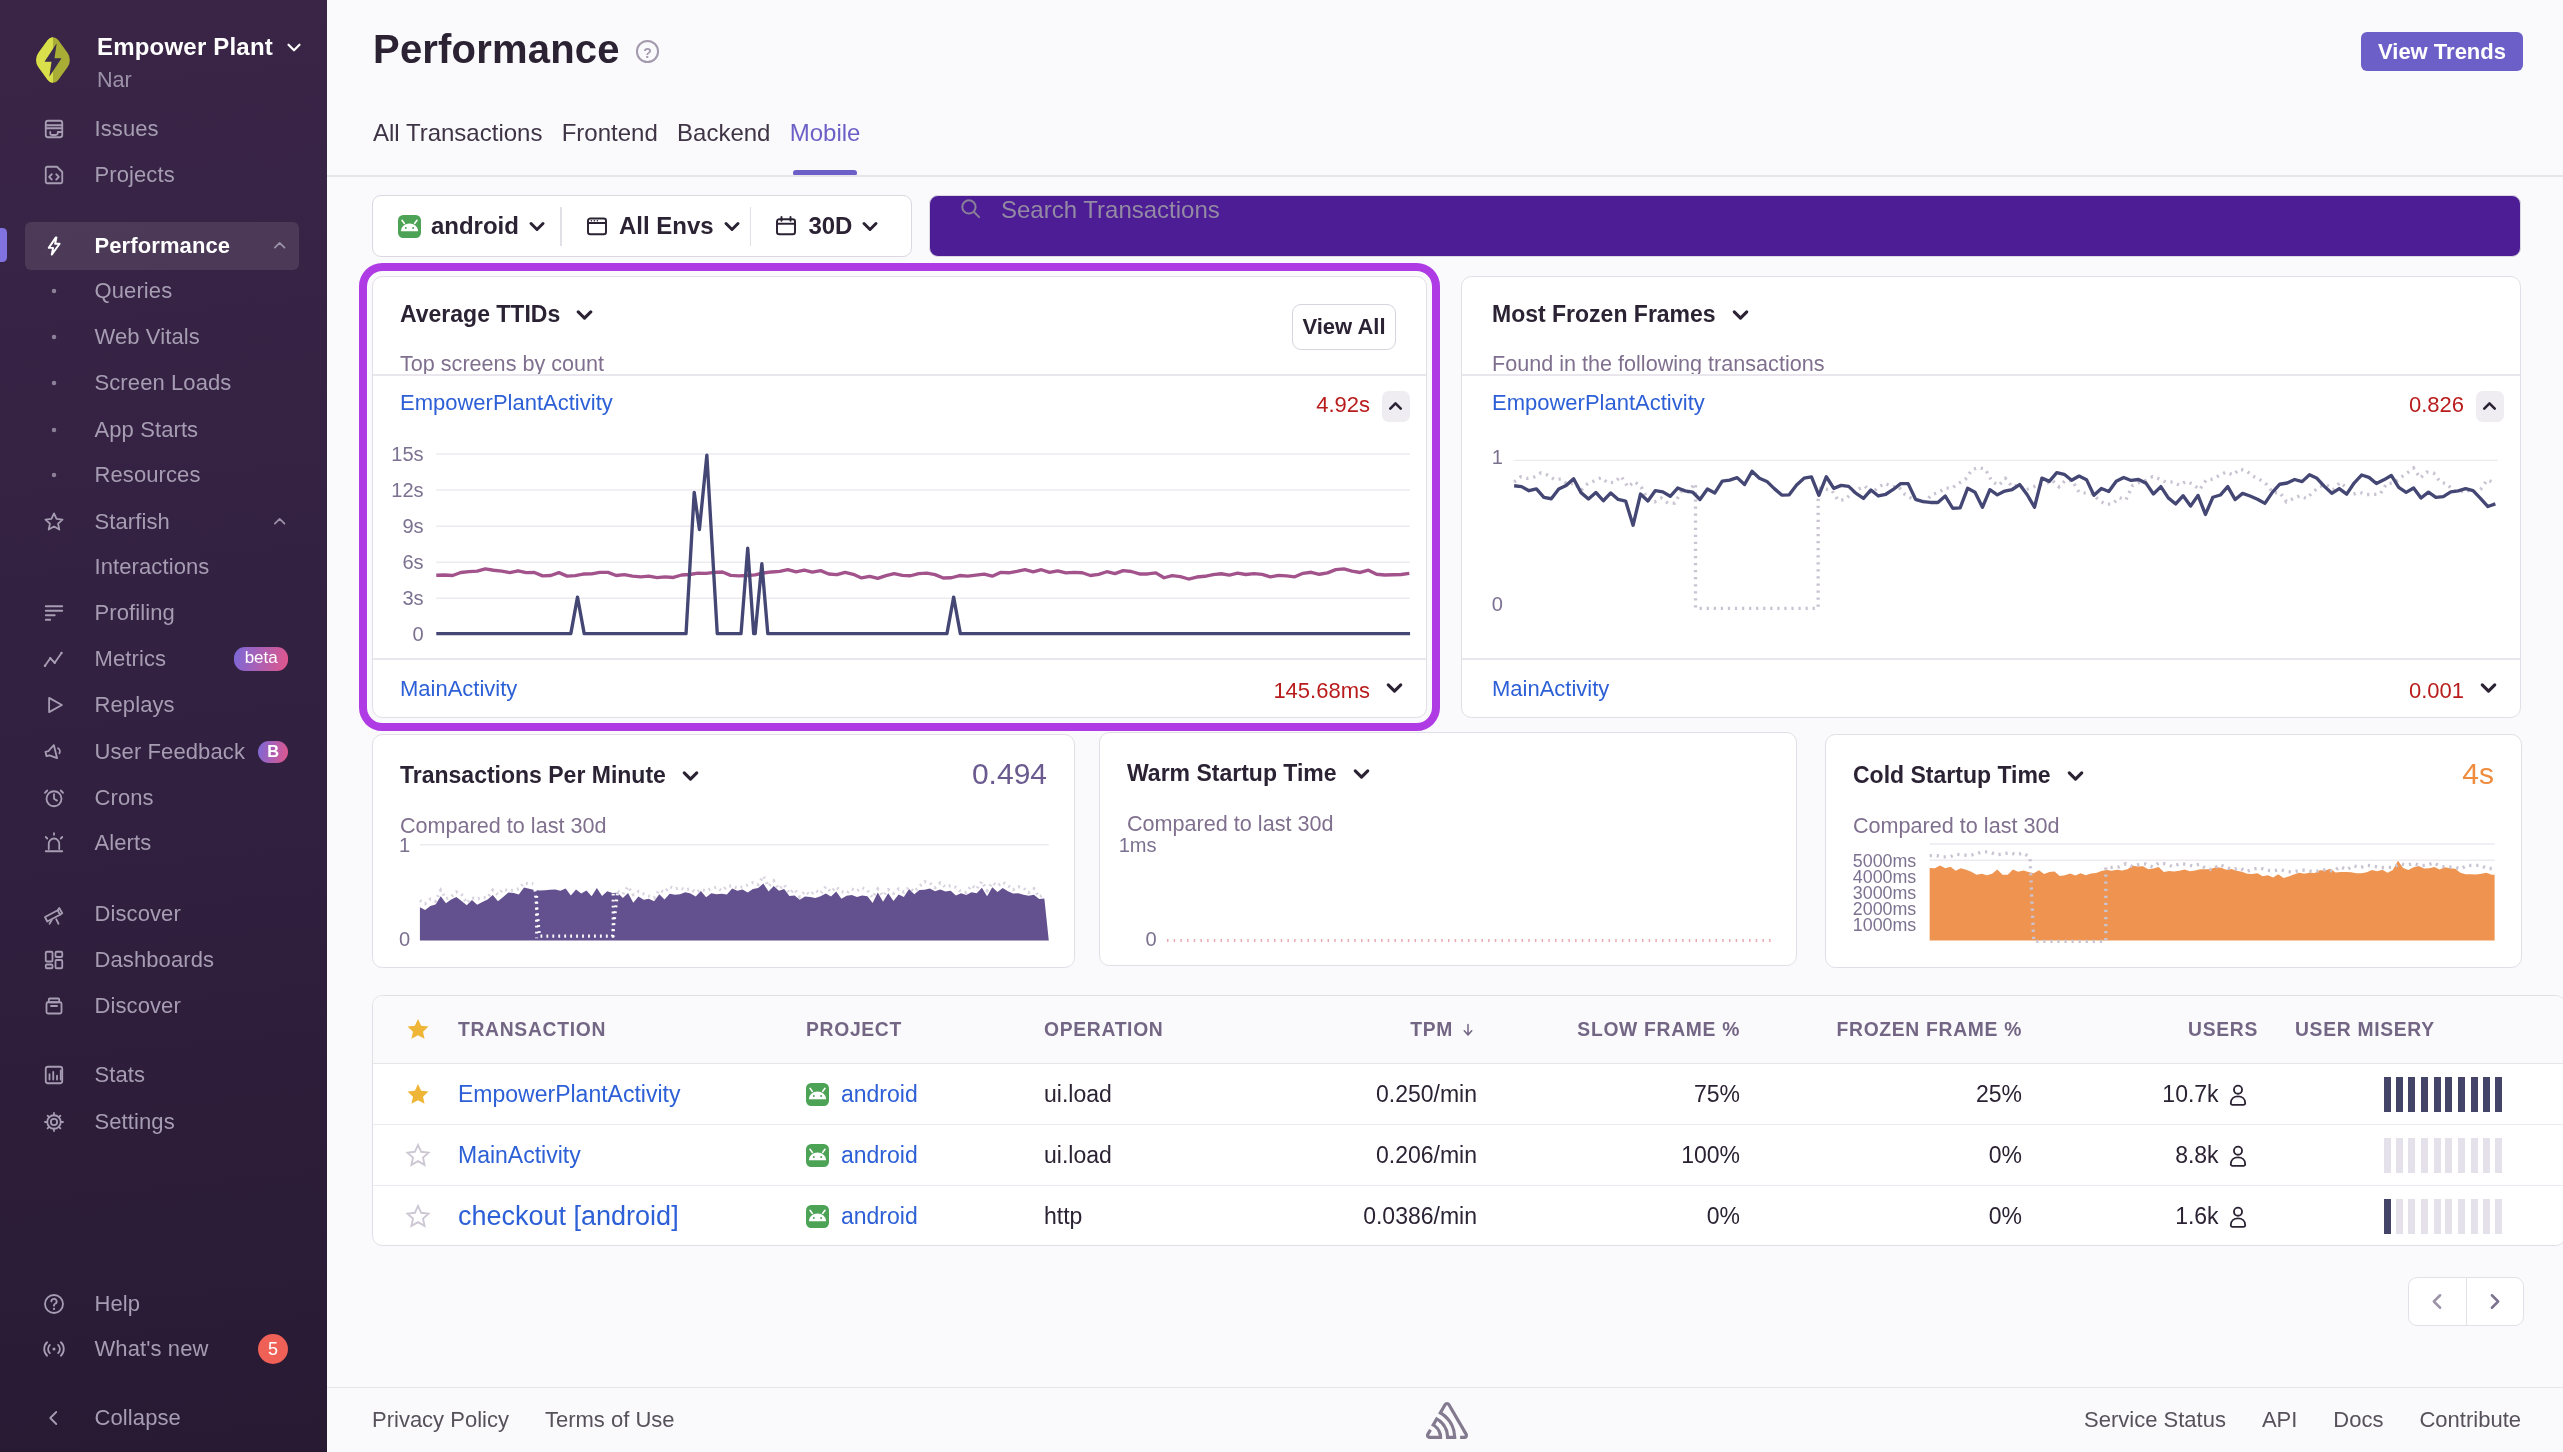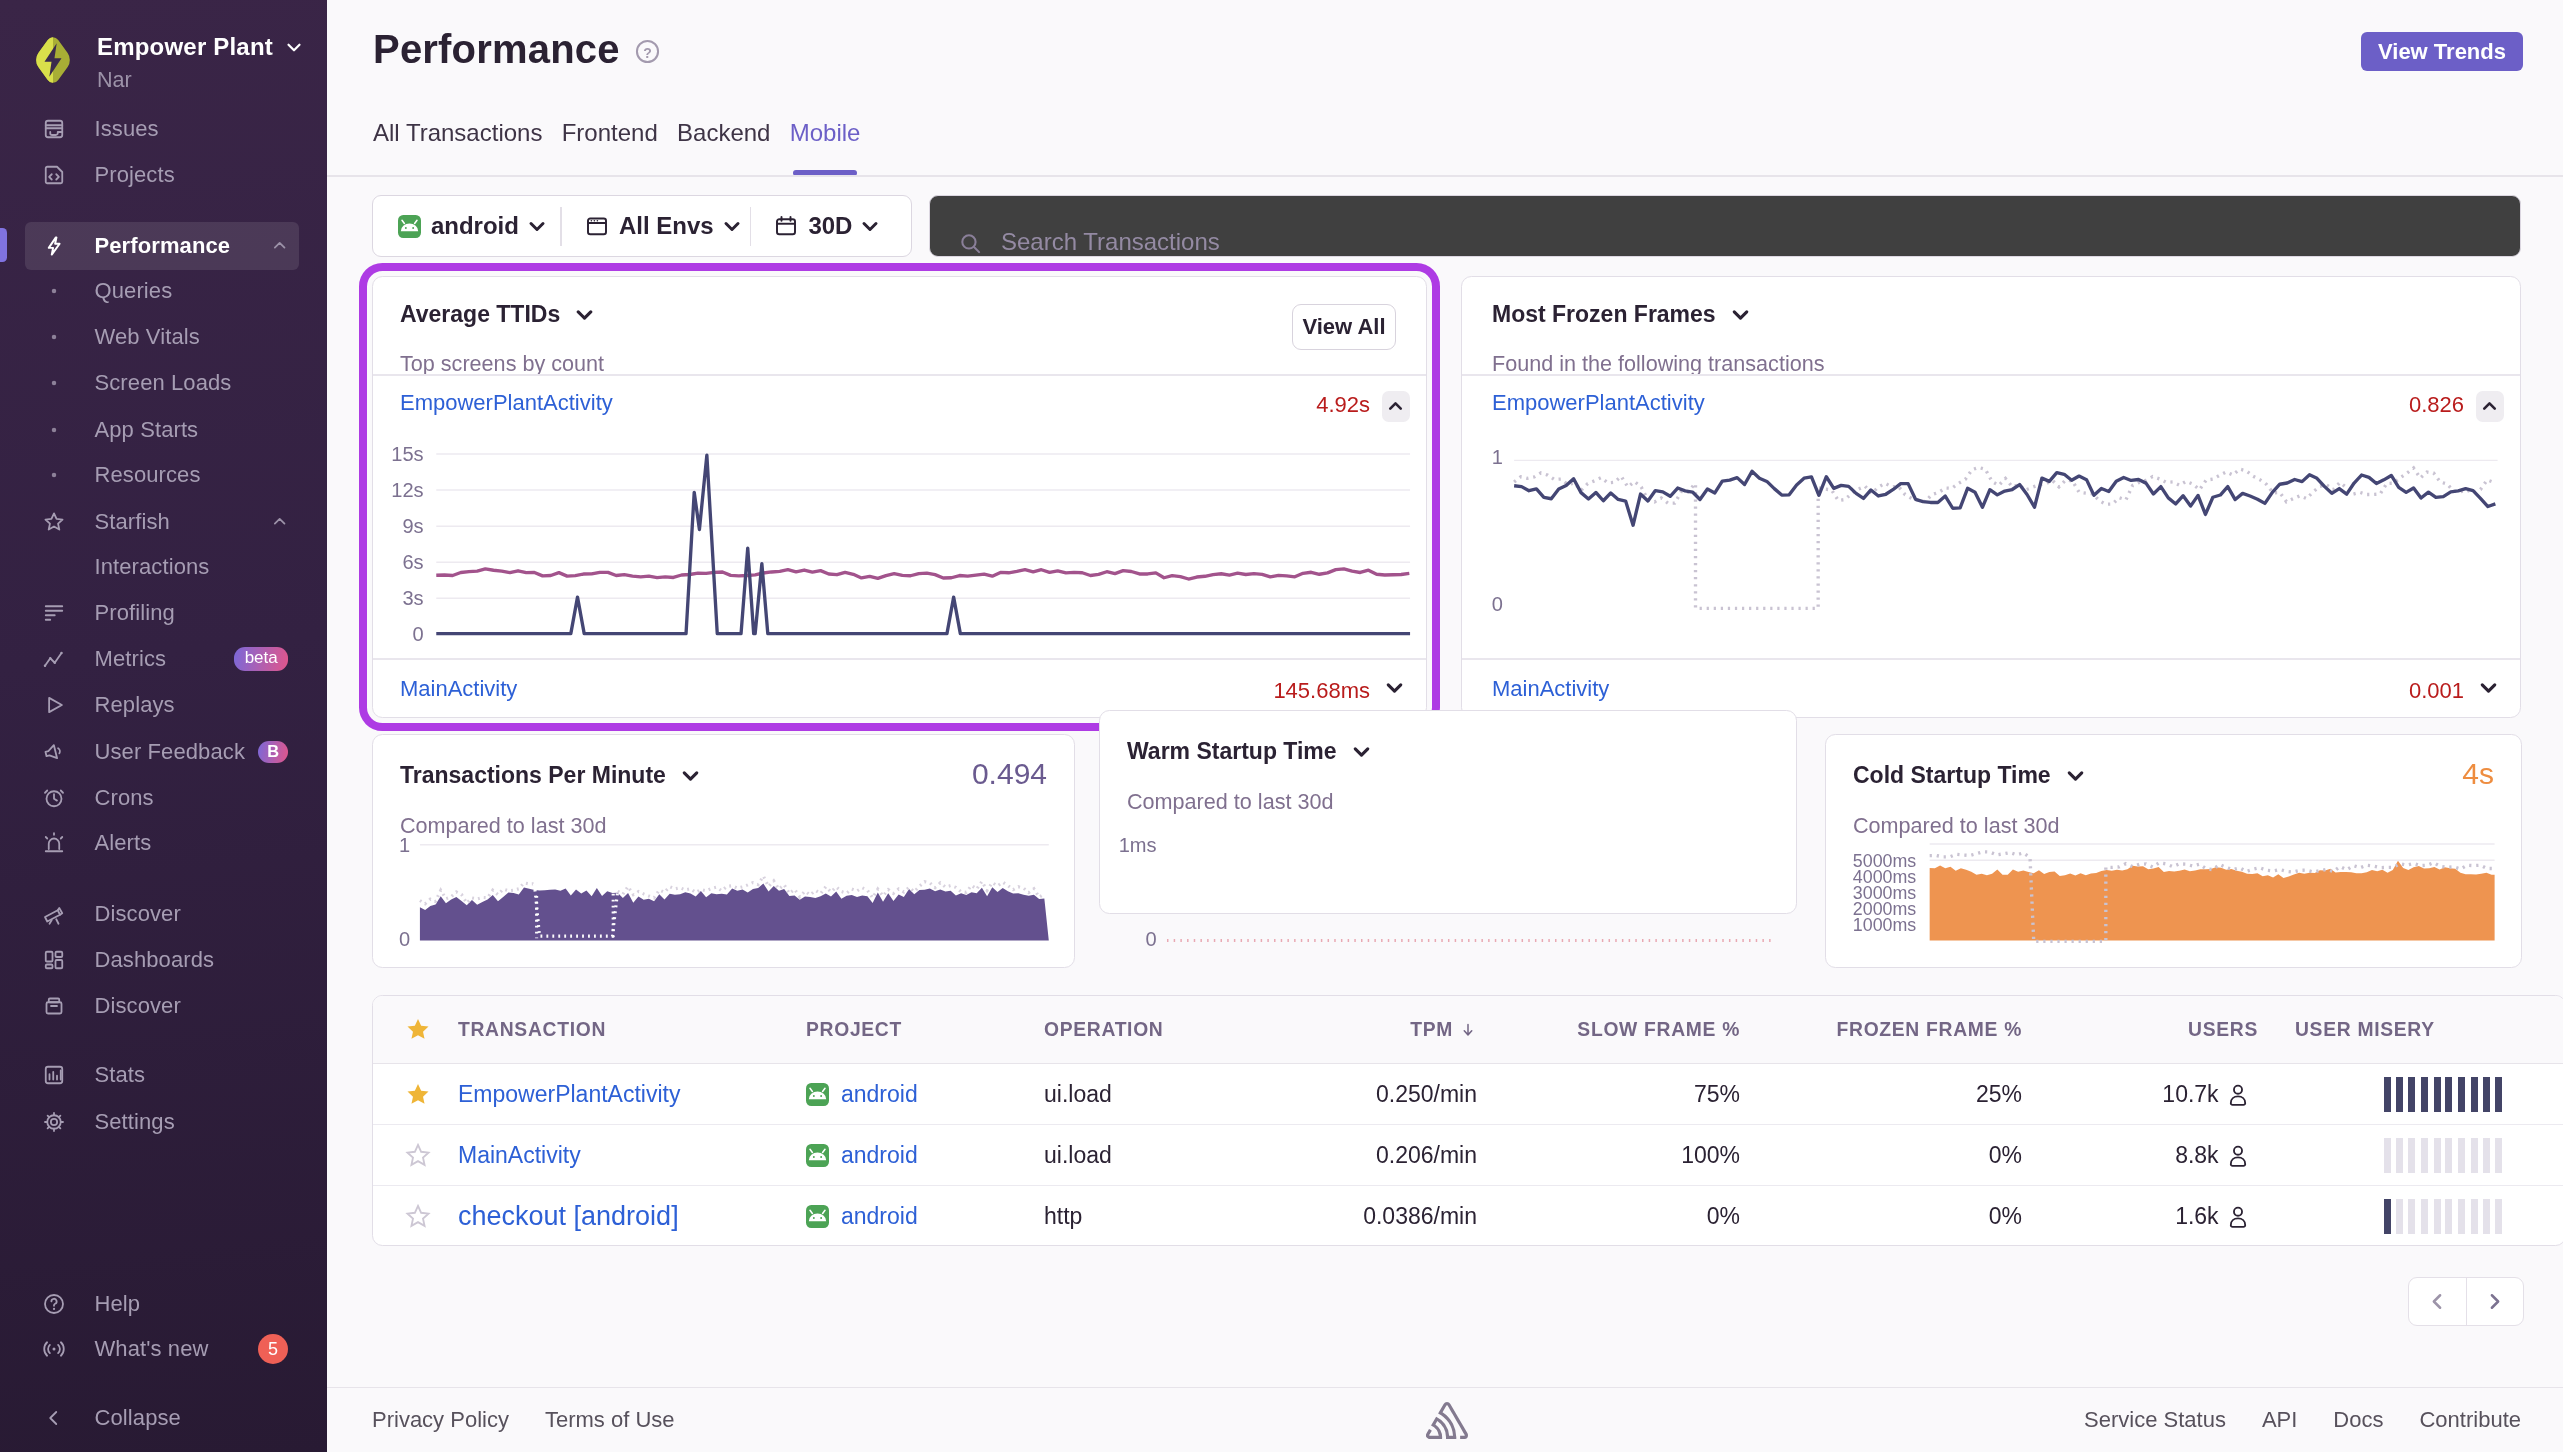--- a/index.html
+++ b/index.html
@@ -16,21 +16,21 @@
 .main { position:fixed; left:327px; top:0; width:2236px; height:1453px; background:#faf9fb; }
 .pagetitle { position:absolute; left:46px; top:27px; font-size:40px; font-weight:bold; letter-spacing:0.2px; display:flex; align-items:center; }
 .viewtrends { position:absolute; left:2034px; top:32px; width:162px; height:39px; background:#6c5fc7; border-radius:6px; color:#fff; font-size:22px; font-weight:bold; display:flex; align-items:center; justify-content:center; }
 .tabs { position:absolute; left:46px; top:119px; display:flex; gap:19.3px; font-size:24px; color:#3e3446; white-space:nowrap; }
 .tab.active { color:#6c5fc7; }
 .tabline { position:absolute; top:51px; left:3px; right:3px; height:6px; border-radius:3px; background:#6c5fc7; }
 .hdrline { position:absolute; left:0; top:175px; width:2236px; height:1.5px; background:#e7e4ea; }
 .filterbar { position:absolute; left:45px; top:195px; width:540px; height:62px; background:#fff; border:1.5px solid #dcd7e1; border-radius:9px; display:flex; align-items:center; }
 .fseg { display:flex; align-items:center; font-size:24px; font-weight:bold; color:#2b2233; white-space:nowrap; }
 .fsep { width:1.5px; height:39px; background:#e3dfe7; }
-.search { position:absolute; left:602px; top:195px; width:1592px; height:62px; background:#404040; border:1.5px solid #dcd7e1; border-radius:9px; display:flex; align-items:flex-end; color:#948aa3; font-size:24px; }
+.search { position:absolute; left:602px; top:195px; width:1592px; height:62px; background:#4c1d95; border:1.5px solid #dcd7e1; border-radius:9px; display:flex; align-items:flex-start; color:#948aa3; font-size:24px; }
 .panel { position:absolute; background:#fff; border:1.5px solid #e2dee7; border-radius:10.4px; }
 .ring { outline:8.2px solid #ae3be4; outline-offset:5.2px; }
 .ptitle { display:flex; align-items:center; font-size:23px; font-weight:bold; color:#2b2233; white-space:nowrap; }
 .psub { font-size:21.6px; color:#80708f; margin-top:10.4px; white-space:nowrap; }
 .viewall { position:absolute; right:30px; top:27px; width:104px; height:46px; border:1.5px solid #d8d3dd; border-radius:9px; display:flex; align-items:center; justify-content:center; font-size:22px; font-weight:bold; color:#2b2233; background:#fff; }
 .pdiv { position:absolute; left:0; width:100%; height:1.5px; background:#e9e6ed; }
 .plink { font-size:22px; color:#2d60d6; }
 .pval { font-size:22px; color:#b91c1c; }
 .collbtn { width:28px; height:30.5px; background:#efedf1; border-radius:6.7px; display:flex; align-items:center; justify-content:center; }
 .bigval { position:absolute; font-size:30px; }
@@ -425,21 +425,21 @@
 
   <div class="panel" style="left:45px;top:734px;width:703px;height:234px">
     <div style="position:absolute;left:27px;top:27px" class="ptitle">Transactions Per Minute<span style="margin-left:12px;display:flex">
           <svg width="25" height="25" viewBox="0 0 24 24">
             <path d="M6 9.5l6 6 6-6" fill="none" stroke="#2b2233" stroke-width="3" stroke-linecap="round" stroke-linejoin="round"></path>
           </svg>
         </span></div>
     <div style="position:absolute;left:27px;top:68px" class="psub">Compared to last 30d</div>
     <div class="bigval" style="right:27px;top:22px;color:#6a5a8f">0.494</div>
   </div>
-  <div class="panel" style="left:772px;top:710px;width:698px;height:204px">
+  <div class="panel" style="left:772px;top:732px;width:698px;height:234px">
     <div style="position:absolute;left:27px;top:27px" class="ptitle">Warm Startup Time<span style="margin-left:12px;display:flex">
           <svg width="25" height="25" viewBox="0 0 24 24">
             <path d="M6 9.5l6 6 6-6" fill="none" stroke="#2b2233" stroke-width="3" stroke-linecap="round" stroke-linejoin="round"></path>
           </svg>
         </span></div>
     <div style="position:absolute;left:27px;top:68px" class="psub">Compared to last 30d</div>
   </div>
   <div class="panel" style="left:1498px;top:734px;width:697px;height:234px">
     <div style="position:absolute;left:27px;top:27px" class="ptitle">Cold Startup Time<span style="margin-left:12px;display:flex">
           <svg width="25" height="25" viewBox="0 0 24 24">

